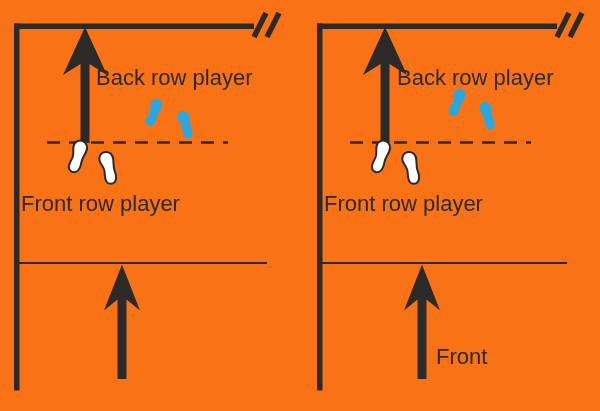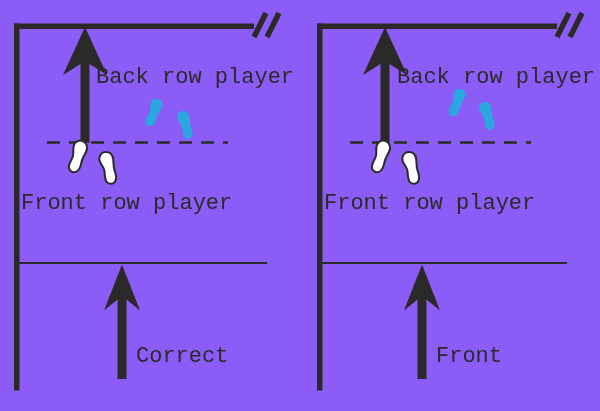--- a/index.html
+++ b/index.html
@@ -1,21 +1,21 @@
 <!DOCTYPE html>
 <html><head>
 <meta charset="utf-8">
 <style>
   html,body{margin:0;padding:0;background:#ffffff;}
   .stage{
     position:relative;
     width:600px;height:411px;
-    background:#8b5cf6;
+    background:#f97316;
     overflow:hidden;
-    font-family:Liberation Mono, monospace;
+    font-family:Liberation Sans, sans-serif;
   }
   .stage svg{position:absolute;left:0;top:0;}
   .lbl{
     position:absolute;
     font-size:22px;
     line-height:1.05;
     color:#2b2a29;
     white-space:nowrap;
     letter-spacing:0;
   }
@@ -79,19 +79,18 @@
       <use href="#footOutline" transform="translate(412,168) rotate(-17)" fill="#ffffff" stroke="#2b2a29" stroke-width="2"></use>
 
       <line x1="319.5" y1="263" x2="567" y2="263" stroke="#2b2a29" stroke-width="2"></line>
 
       <use href="#smallArrow" transform="translate(422,264.5)" fill="#2b2a29"></use>
     </g>
   </svg>
 
   <div class="lbl lbl-back1">Back row player</div>
   <div class="lbl lbl-front1">Front row player</div>
-  <div class="lbl lbl-verdict1">Correct</div>
 
   <div class="lbl lbl-back2">Back row player</div>
   <div class="lbl lbl-front2">Front row player</div>
   <div class="lbl lbl-verdict2">Front</div>
 
 </div>
 
 </body></html>

